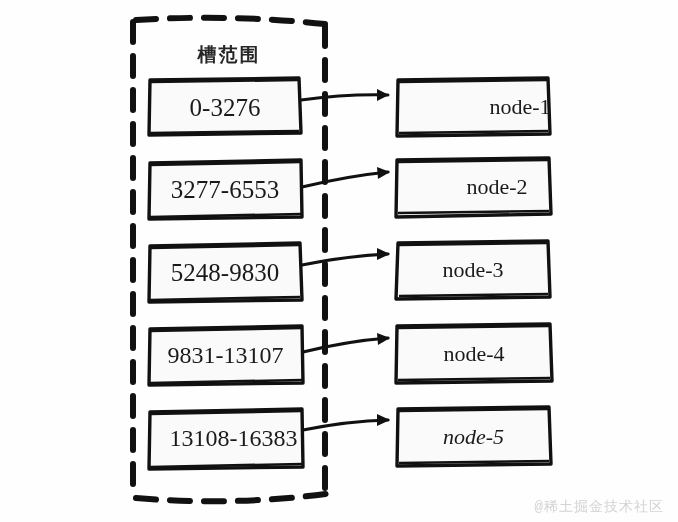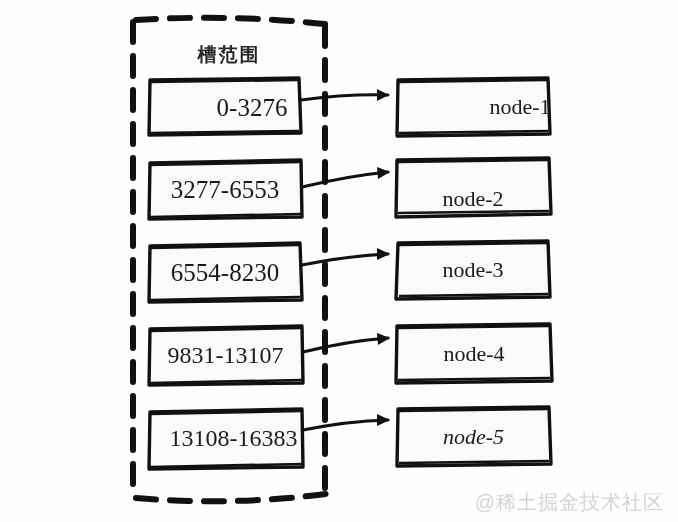--- a/index.html
+++ b/index.html
@@ -38,22 +38,22 @@
   .group-title{
     font-family:"DejaVu Sans", sans-serif;
     font-size:19px;
     font-weight:600;
     color:#262626;
     letter-spacing:2px;
   }
   .watermark{
     position:absolute;
     right:14px;bottom:6px;
-    font-family:Liberation Sans, sans-serif;
-    font-size:20px;
+    font-family:Liberation Mono, monospace;
+    font-size:14px;
     color:#d3d3d3;
     letter-spacing:1px;
     white-space:nowrap;
   }
 </style>
 </head>
 <body>
 
 <div id="stage">
 
@@ -137,27 +137,27 @@
     </g>
     <g stroke="#111111" fill="#fafafa" stroke-width="3.4" stroke-linejoin="round">
       <path d="M398,409 L549,407 L551,464 L397,466 Z"></path>
       <path d="M399,411 L548,409" stroke-width="2.6" fill="none"></path>
       <path d="M399,463 L549,461" stroke-width="2.6" fill="none"></path>
     </g>
   </svg>
 
   <div class="lbl group-title" style="left:133px;top:40px;width:192px;height:30px;">槽范围</div>
 
-  <div class="lbl slot-label" style="left:149px;top:80px;width:152px;height:55px;padding-left:27px;">0-3276</div>
+  <div class="lbl slot-label" style="left:149px;top:80px;width:152px;height:55px;">0-3276</div>
   <div class="lbl slot-label" style="left:149px;top:161px;width:152px;height:57px;">3277-6553</div>
-  <div class="lbl slot-label" style="left:149px;top:244px;width:152px;height:57px;">6554-8230</div>
+  <div class="lbl slot-label" style="left:149px;top:244px;width:152px;height:57px;">5248-9830</div>
   <div class="lbl slot-label wide" style="left:149px;top:327px;width:153px;height:57px;text-align:right;">9831-13107</div>
   <div class="lbl slot-label wide" style="left:148px;top:410px;width:155px;height:57px;margin-left:8px;">13108-16383</div>
 
   <div class="lbl node-label" style="left:397px;top:79px;width:152px;height:56px;margin-left:47px;">node-1</div>
-  <div class="lbl node-label" style="left:396px;top:171px;width:154px;height:56px;">node-2</div>
+  <div class="lbl node-label" style="left:396px;top:159px;width:154px;height:56px;padding-left:24px;">node-2</div>
   <div class="lbl node-label" style="left:397px;top:242px;width:152px;height:56px;">node-3</div>
   <div class="lbl node-label" style="left:397px;top:325px;width:154px;height:57px;">node-4</div>
   <div class="lbl node-label" style="left:397px;top:408px;width:153px;height:57px;font-style:italic;">node-5</div>
 
   <div class="watermark">@稀土掘金技术社区</div>
 
 </div>
 
 </body></html>

